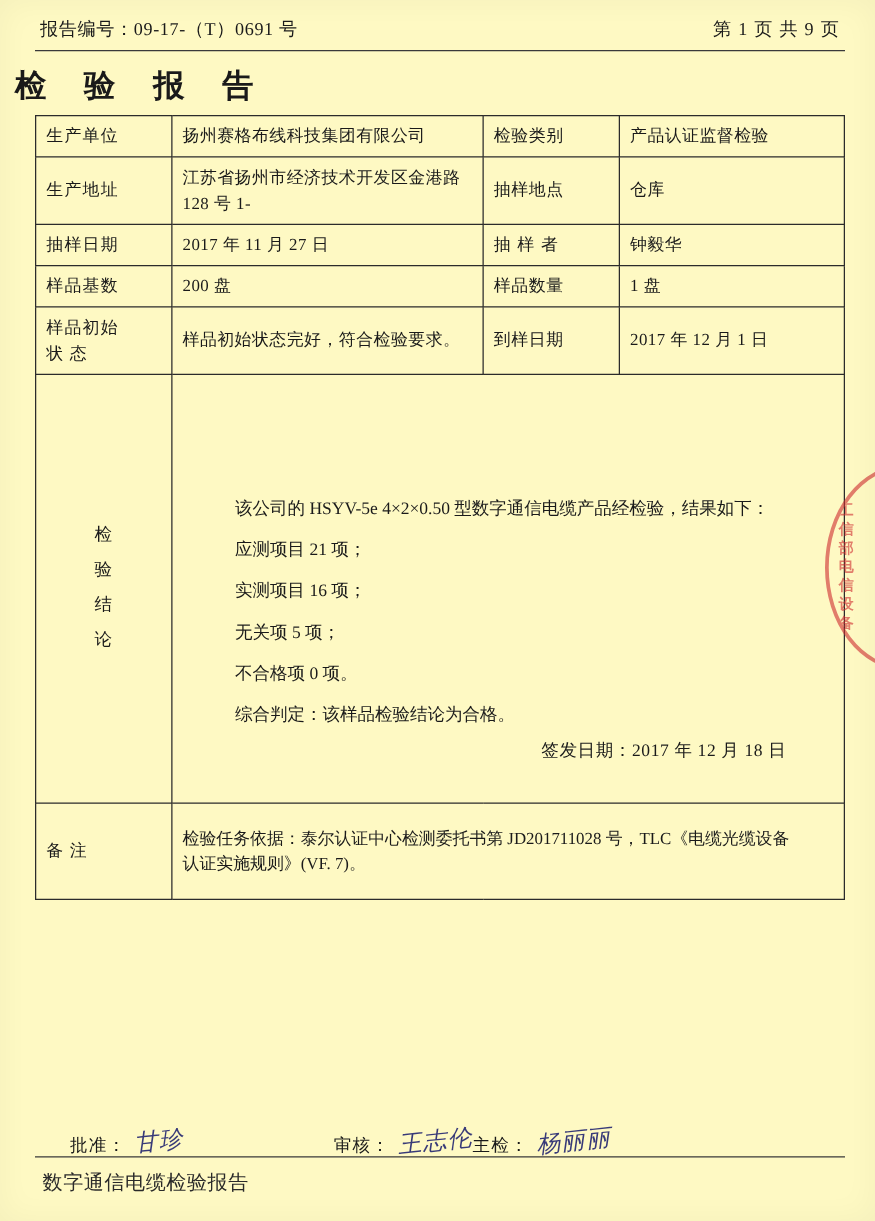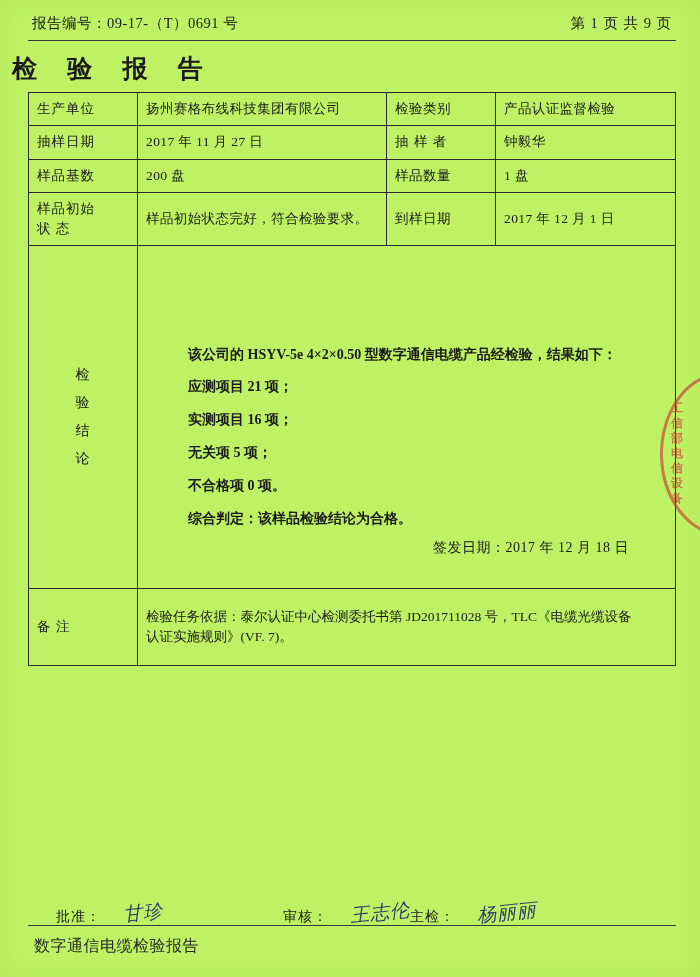--- a/index.html
+++ b/index.html
@@ -9,21 +9,21 @@
   }
   body {
     font-family: "Liberation Serif", "DejaVu Serif", serif;
     color: #1a1a1a;
   }
   #page {
     position: relative;
     width: 700px;
     height: 977px;
     overflow: hidden;
-    background: #bef264;
+    background: #fef9c3;
   }
   
   #page::after {
     content: "";
     position: absolute;
     inset: 0;
     pointer-events: none;
     box-shadow: inset 0 0 26px rgba(0,0,0,0.045);
   }
 
@@ -130,21 +130,21 @@
     vertical-align: top;
     padding: 0;
     height: 330px;
     position: relative;
   }
   .concl-body {
     padding: 40px 0 0 42px;
     font-size: 14px;
     line-height: 2.35;
   }
-  .concl-body div { white-space: pre; font-weight: bold; }
+  .concl-body div { white-space: pre; }
 
   .sign-date {
     position: absolute;
     right: 46px;
     bottom: 30px;
     font-size: 14px;
     letter-spacing: 0.5px;
     white-space: pre;
   }
 
@@ -163,21 +163,20 @@
     left: 40px;
     right: 36px;
     top: 880px;
     display: flex;
     font-size: 14px;
     letter-spacing: 1px;
   }
   .sig-item {
     display: flex;
     align-items: flex-end;
-    gap: 16px;
   }
   .sig-item .lab { white-space: pre; }
   .sig-item .hand {
     font-family: "DejaVu Sans", sans-serif;
     font-style: italic;
     font-size: 19px;
     color: #1c1f6e;
     margin-left: 6px;
     transform: rotate(-6deg);
     opacity: 0.88;
@@ -239,20 +238,27 @@
 
   <div class="doc-title">检 验 报 告</div>
 
   <table class="main">
     <tbody>
     <tr>
       <td class="label">生产单位</td>
       <td class="value">扬州赛格布线科技集团有限公司</td>
       <td class="label2">检验类别</td>
       <td class="value-wide">产品认证监督检验</td>
+    </tr>
+    <tr>
+      <td class="label">生产地址</td>
+      <td class="value two-line">江苏省扬州市经济技术开发区金港路
+128 号 1-</td>
+      <td class="label2">抽样地点</td>
+      <td class="value-wide">仓库</td>
     </tr>
     <tr>
       <td class="label">抽样日期</td>
       <td class="value">2017 年 11 月 27 日</td>
       <td class="label2 spaced">抽 样 者</td>
       <td class="value-wide">钟毅华</td>
     </tr>
     <tr>
       <td class="label">样品基数</td>
       <td class="value">200 盘</td>

